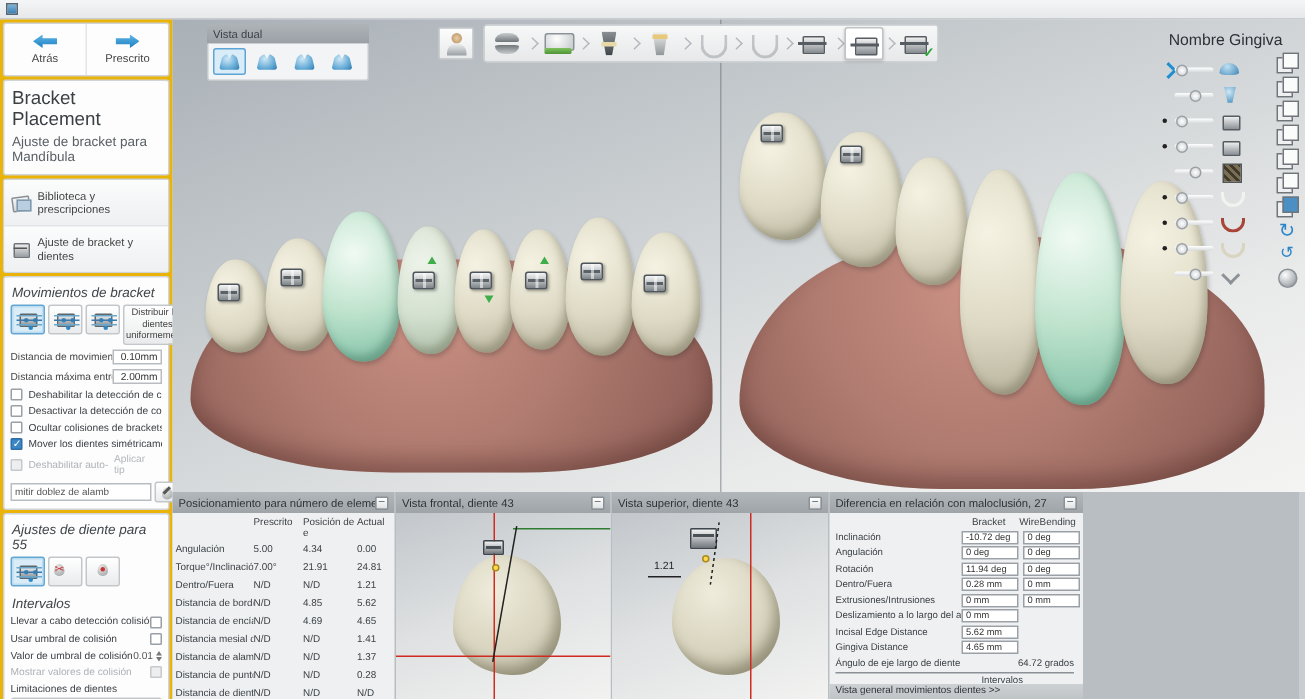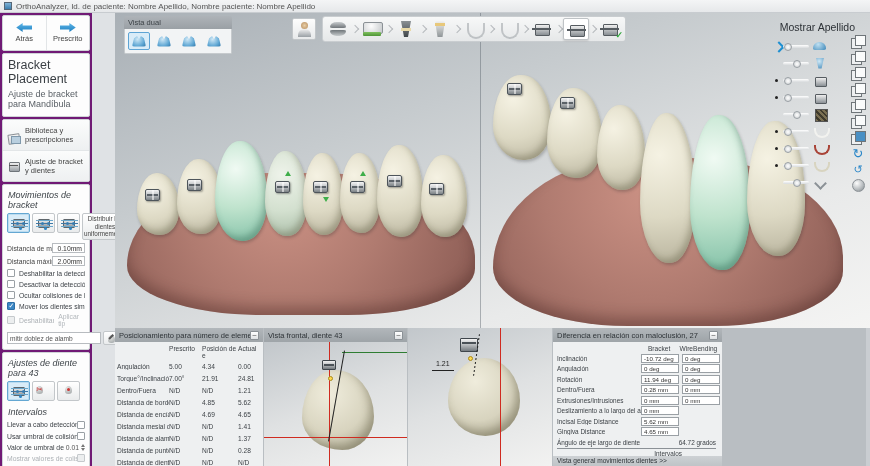--- a/index.html
+++ b/index.html
@@ -6,34 +6,34 @@
   html,body { width:870px; height:466px; overflow:hidden; }
   body { font-family:"Liberation Sans", sans-serif; background:#dfe2e5; color:#333; position:relative; }
   .app { position:absolute; inset:0; }
 
   
   .titlebar { position:absolute; top:0; left:0; right:0; height:13px; background:linear-gradient(#f4f5f6,#e6e8ea); border-bottom:1px solid #c8ccd0; display:flex; align-items:center; gap:4px; padding:0 4px; }
   .appico { width:8px; height:8px; background:linear-gradient(#7fb3d8,#3d7fae); border:1px solid #5a githb; border:1px solid #567; }
   .titlebar span { font-size:8px; color:#555; white-space:nowrap; }
 
   
-  .sidebar { position:absolute; top:13px; left:0; width:92px; bottom:0; background:#701a75; }
+  .sidebar { position:absolute; top:13px; left:0; width:115px; bottom:0; background:#eab308; }
   .sp { background:#fdfdfd; border:1px solid #d0d4d7; border-radius:2px; margin:2px 2px 0 2px; }
   .nav { display:flex; height:36px; }
   .navbtn { flex:1; display:flex; flex-direction:column; align-items:center; justify-content:center; gap:2px; cursor:pointer; }
   .navbtn + .navbtn { border-left:1px solid #e2e5e7; }
   .navlbl { font-size:7.5px; color:#444; }
   .arr { width:16px; height:9px; background:linear-gradient(#5fb6e8,#1d7fc0); }
   .arrL { clip-path:polygon(0 50%,40% 0,40% 28%,100% 28%,100% 72%,40% 72%,40% 100%); }
   .arrR { clip-path:polygon(100% 50%,60% 0,60% 28%,0 28%,0 72%,60% 72%,60% 100%); }
   .headblk { padding:4px 5px 6px 5px; }
   .ptitle { font-size:12.5px; color:#3a3f44; letter-spacing:0; }
   .psub { font-size:9px; color:#5a6066; margin-top:3px; line-height:1.15; }
   .menubtn { display:flex; align-items:center; gap:4px; padding:6px 4px; background:linear-gradient(#fbfcfc,#eef0f1); border-top:1px solid #e3e6e8; cursor:pointer; }
-  .menubtn:first-child { border-top:none;align-items:flex-end; }
+  .menubtn:first-child { border-top:none; }
   .menulbl { font-size:7.5px; color:#444; }
   .mi { width:14px; height:12px; position:relative; flex:none; }
   .mi-book:before { content:''; position:absolute; left:1px; top:2px; width:10px; height:8px; border:1px solid #8a8f94; border-radius:1px; background:linear-gradient(#f4f4f4,#d6d8da); transform:rotate(-8deg); }
   .mi-book:after { content:''; position:absolute; left:4px; top:4px; width:8px; height:6px; background:#b9cfdf; border:1px solid #7f98ab; }
   .mi-brk:before { content:''; position:absolute; left:2px; top:2px; width:9px; height:8px; background:linear-gradient(#eee,#9aa0a5); border:1px solid #6f757a; border-radius:1px; }
   .mi-brk:after { content:''; position:absolute; left:2px; top:5px; width:9px; height:1px; background:#555; }
   .sect { padding:3px 4px 4px 4px; }
   .secttitle { font-size:9px; color:#3f454a; margin:2px 0 3px 1px;font-style:italic; }
   .icorow { display:flex; gap:2px; align-items:stretch; }
   .ib { width:23px; height:20px; border:1px solid #c3c7ca; border-radius:2px; background:linear-gradient(#fff,#e9ebec); position:relative; cursor:pointer; flex:none; }
@@ -78,21 +78,21 @@
   .tooth { position:absolute; border-radius:48% 52% 46% 54%/62% 58% 40% 42%; background:radial-gradient(circle at 35% 28%,#f5f2e3,#ddd9c4 55%,#b7b29c); box-shadow:inset -3px -4px 6px rgba(90,85,60,.35), 1px 2px 3px rgba(40,40,40,.25); }
   .tooth.green { background:radial-gradient(circle at 40% 28%,#f0faf3,#bfe3cd 50%,#7fbfa5); box-shadow:inset -3px -4px 6px rgba(40,90,70,.35), 1px 2px 3px rgba(40,40,40,.25); }
   .tooth.palegreen { background:radial-gradient(circle at 40% 28%,#eef3ea,#d3e0cf 55%,#a8bca6); }
   .gum { position:absolute; background:radial-gradient(circle at 45% 20%,#cb9184,#b07b70 45%,#8f5f57 90%); border-radius:42% 46% 38% 40%/68% 62% 34% 36%; box-shadow:inset 0 -8px 14px rgba(60,30,25,.35); }
   .bracket { position:absolute; width:15px; height:12px; background:linear-gradient(#f4f4f4,#c9ccce 40%,#7d8archive387,#7d8387); background:linear-gradient(#f4f4f4,#c9ccce 40%,#7d8387); border:1px solid #4e555b; border-radius:2px; box-shadow:1px 1px 2px rgba(0,0,0,.35); }
   .bracket:before { content:''; position:absolute; left:1px; right:1px; top:4px; height:2px; background:#5a6167; }
   .bracket:after { content:''; position:absolute; left:6px; top:0; bottom:0; width:2px; background:rgba(255,255,255,.55); }
   .garrow { position:absolute; width:0; height:0; border-left:3px solid transparent; border-right:3px solid transparent; border-bottom:5px solid #3fae4a; }
   .garrow.down { border-bottom:none; border-top:5px solid #3fae4a; }
 
-  .vdual { position:absolute; left:9px; top:3px; width:108px; }
+  .vdual { position:absolute; left:23px; top:3px; width:108px; }
   .vdhead { background:linear-gradient(#aeb3b8,#9aa0a5); color:#3c4247; font-size:7.5px; padding:2px 4px; border-radius:2px 2px 0 0; }
   .vdbody { background:#f2f4f5; border:1px solid #c6cacd; border-top:none; border-radius:0 0 2px 2px; display:flex; gap:3px; padding:3px; }
   .vdb { width:22px; height:18px; border:1px solid transparent; border-radius:2px; display:flex; align-items:center; justify-content:center; cursor:pointer; }
   .vdb.sel { border-color:#5ea4d4; background:#d9ecf8; }
   .vtooth { width:14px; height:11px; background:radial-gradient(circle at 40% 30%,#cfe8f6,#5fa7d4 60%,#2c72a4); border-radius:50% 50% 20% 20%/70% 70% 30% 30%; clip-path:polygon(0 100%,15% 20%,35% 0,50% 35%,65% 0,85% 20%,100% 100%); }
 
   .toolbar { position:absolute; left:177px; top:3px; display:flex; align-items:center; gap:6px; }
   .tbtn { width:24px; height:22px; background:linear-gradient(#fdfdfd,#e8eaeb); border:1px solid #c2c6c9; border-radius:2px; position:relative; cursor:pointer; }
   .tgroup { display:flex; align-items:center; background:linear-gradient(#f7f8f8,#e6e8e9); border:1px solid #c9cdd0; border-radius:3px; padding:1px 2px; }
   .titem { width:26px; height:22px; position:relative; cursor:pointer; }
@@ -179,21 +179,20 @@
   .dfoot { height:10px; background:linear-gradient(#cdd1d4,#bfc4c7); font-size:6.6px; color:#2e3337; padding:1px 4px; cursor:pointer; flex:none; }
   .estrip { position:absolute; right:0; top:328px; bottom:0; width:4px; background:#c9cdd1; }
 </style>
 </head>
 <body>
 
 <div class="app">
 
   <div class="titlebar">
     <div class="appico"></div>
-    <span>OrthoAnalyzer, Id. de paciente: Nombre Apellido, Nombre paciente: Nombre Apellido</span>
   </div>
 
   <div class="sidebar">
     <div class="sp nav">
       <div class="navbtn">
         <div class="arr arrL"></div>
         <div class="navlbl">Atrás</div>
       </div>
       <div class="navbtn">
         <div class="arr arrR"></div>
@@ -271,21 +270,21 @@
         <div class="sb">
             <div class="toothg reddot"></div>
           </div>
         <div class="sb sel">
             <div class="lockico"></div>
           </div>
       </div>
     </div>
 
     <div class="sp sect">
-      <div class="secttitle">Ajustes de diente para 43</div>
+      <div class="secttitle">Ajustes de diente para 55</div>
       <div class="icorow">
         <div class="ib sel">
             <div class="brkico dots"></div>
           </div>
         <div class="ib">
             <div class="toothg scis" style="left:3px;top:4px"></div>
           </div>
         <div class="ib">
             <div class="toothg reddot" style="left:7px;top:4px"></div>
           </div>
@@ -394,21 +393,21 @@
         <div class="titem ibrk"></div>
         <div class="chev"></div>
         <div class="titem ibrk active"></div>
         <div class="chev"></div>
         <div class="titem ibrk">
             <span class="gcheck">✓</span>
           </div>
       </div>
     </div>
 
-    <div class="pname">Mostrar Apellido</div>
+    <div class="pname">Nombre Gingiva</div>
     <div class="bluechev"></div>
 
     <div class="rpanel">
       <div class="rrow">
           <div class="sld"></div>
           <div class="rico rjaw"></div>
         </div>
       <div class="rrow">
           <div class="sld mid"></div>
           <div class="rico rtooth"></div>
@@ -544,20 +543,24 @@
         <div class="redv" style="left:65px"></div>
         <div class="redh" style="top:95px"></div>
         <div class="axis" style="left:72px;top:8px;height:92px;transform:rotate(10deg)"></div>
         <div class="mbrk" style="left:58px;top:18px"></div>
         <div class="ydot" style="left:64px;top:34px"></div>
       </div>
     </div>
 
 
     <div class="panel" style="width:144px">
+      <div class="phead">
+          <span class="phtxt">Vista superior, diente 43</span>
+          <span class="pmin">–</span>
+        </div>
       <div class="pbody view3d">
         <div class="mtooth" style="left:40px;top:30px;width:72px;height:78px;border-radius:50% 50% 48% 52%/55% 55% 45% 45%"></div>
         <div class="redv" style="left:92px"></div>
         <div class="mbrk" style="left:52px;top:10px;width:18px;height:14px"></div>
         <div class="ydot" style="left:60px;top:28px"></div>
         <div class="dash" style="left:68px;top:6px;height:42px;transform:rotate(8deg)"></div>
         <div class="meas" style="left:28px;top:32px">1.21</div>
         <div class="measline" style="left:24px;top:42px;width:22px"></div>
       </div>
     </div>

